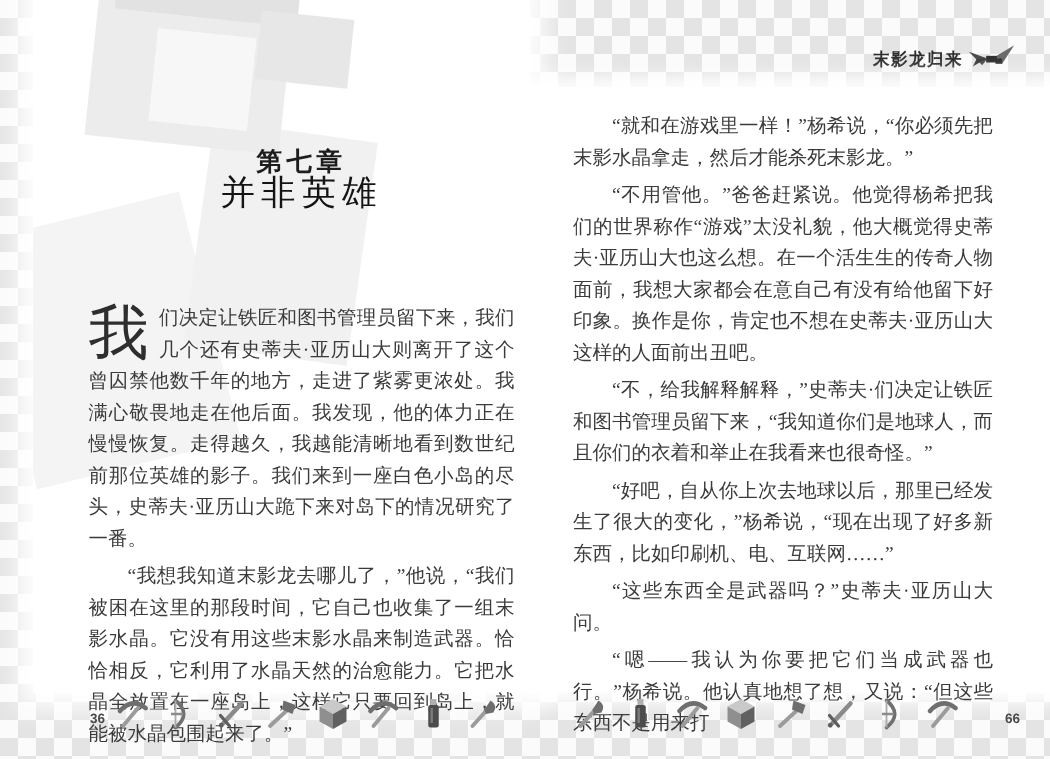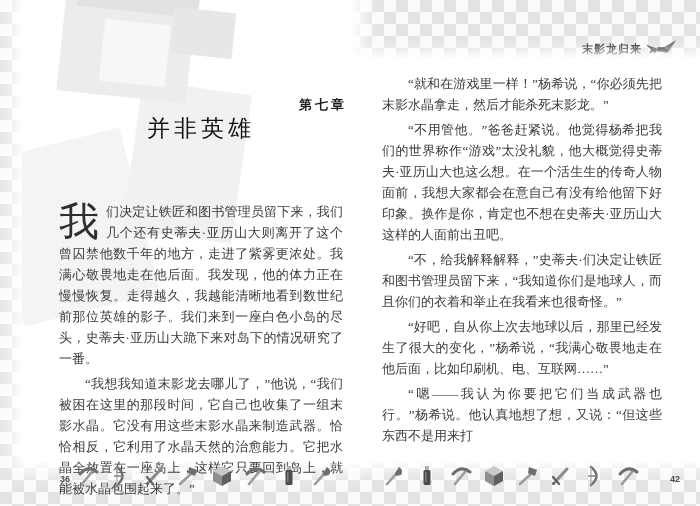--- a/index.html
+++ b/index.html
@@ -18,23 +18,23 @@
   
   .watermark{position:absolute;inset:0;overflow:hidden;pointer-events:none;}
   .wm{position:absolute;}
   .wm-hair{left:56px;top:-16px;width:122px;height:36px;background:#e2e2e2;transform:rotate(6deg);}
   .wm-head{left:40px;top:-10px;width:130px;height:115px;background:#ececec;transform:rotate(6deg);}
   .wm-face{left:80px;top:30px;width:66px;height:62px;background:#f7f7f7;transform:rotate(6deg);}
   .wm-shade{left:150px;top:18px;width:62px;height:46px;background:#e7e7e7;transform:rotate(6deg);}
   .wm-body{left:110px;top:95px;width:110px;height:150px;background:#f1f1f1;transform:rotate(8deg);}
   .wm-arm{left:-20px;top:150px;width:140px;height:170px;background:#f4f4f4;transform:rotate(-14deg);}
   
-  .chapter-num{position:absolute;left:55px;top:96px;width:292px;text-align:right;
+  .chapter-num{position:absolute;left:55px;top:96px;width:292px;text-align:center;
     font-family:"Liberation Sans","DejaVu Sans",sans-serif;font-weight:bold;
-    font-size:13px;letter-spacing:3px;color:#1d1d1d;}
+    font-size:17px;letter-spacing:3px;color:#1d1d1d;}
   .chapter-title{position:absolute;left:55px;top:113px;width:292px;text-align:center;
     font-family:"Liberation Sans","DejaVu Sans",sans-serif;font-weight:normal;
     font-size:23px;letter-spacing:4px;color:#141414;}
   
   .bodytext{position:absolute;font-size:13px;line-height:21px;color:#3b3b3b;
     text-align:justify;text-justify:inter-character;}
   .body-left{left:55px;top:197px;width:292px;}
   .body-right{left:378px;top:69px;width:288px;}
   .bodytext p{margin:4px;}
   .bodytext p.indent{text-indent:2em;}
@@ -42,21 +42,21 @@
   
   .pagenum{position:absolute;top:474px;font-family:"Liberation Sans","DejaVu Sans",sans-serif;
     font-weight:bold;font-size:9px;color:#4a4a4a;margin-left:20px;}
   .pagenum-left{left:40px;}
   .pagenum-right{left:650px;}
   .icon-strip{position:absolute;top:464px;display:flex;justify-content:space-between;align-items:center;}
   .icon-strip-left{left:76px;width:258px;}
   .icon-strip-right{left:382px;width:258px;}
   .mc-icon{width:24px;height:24px;}
   
-  .series-logo{position:absolute;left:582px;top:36px;display:flex;align-items:center;gap:3px;}
+  .series-logo{position:absolute;left:582px;top:26px;display:flex;align-items:center;gap:3px;}
   .series-logo-text{font-family:"Liberation Sans","DejaVu Sans",sans-serif;font-weight:bold;
     font-size:11px;letter-spacing:1px;color:#2d2d2d;transform:scaleY(1.05);}
   .dragon{width:32px;height:26px;}
   .defs{position:absolute;width:0;height:0;overflow:hidden;}
 </style>
 </head>
 <body>
 
 <svg class="defs" aria-hidden="true">
   <defs>
@@ -124,21 +124,22 @@
 
 <div class="bodytext body-left">
   <p><span class="dropcap">我</span><span>们决定让铁匠和图书管理员留下来，我们几个还有史蒂夫·亚历山大则离开了这个曾囚禁他数千年的地方，走进了紫雾更浓处。我满心敬畏地走在他后面。我发现，他的体力正在慢慢恢复。走得越久，我越能清晰地看到数世纪前那位英雄的影子。我们来到一座白色小岛的尽头，史蒂夫·亚历山大跪下来对岛下的情况研究了一番。</span></p>
   <p class="indent">“我想我知道末影龙去哪儿了，”他说，“我们被困在这里的那段时间，它自己也收集了一组末影水晶。它没有用这些末影水晶来制造武器。恰恰相反，它利用了水晶天然的治愈能力。它把水晶全放置在一座岛上，这样它只要回到岛上，就能被水晶包围起来了。”</p>
 </div>
 
 <div class="bodytext body-right">
   <p class="indent">“就和在游戏里一样！”杨希说，“你必须先把末影水晶拿走，然后才能杀死末影龙。”</p>
   <p class="indent">“不用管他。”爸爸赶紧说。他觉得杨希把我们的世界称作“游戏”太没礼貌，他大概觉得史蒂夫·亚历山大也这么想。在一个活生生的传奇人物面前，我想大家都会在意自己有没有给他留下好印象。换作是你，肯定也不想在史蒂夫·亚历山大这样的人面前出丑吧。</p>
   <p class="indent">“不，给我解释解释，”史蒂夫·们决定让铁匠和图书管理员留下来，“我知道你们是地球人，而且你们的衣着和举止在我看来也很奇怪。”</p>
-  <p class="indent">“好吧，自从你上次去地球以后，那里已经发生了很大的变化，”杨希说，“我满心敬畏地走在他后面，比如印刷机、电、互联网……”</p>
+  <p class="indent">“好吧，自从你上次去地球以后，那里已经发生了很大的变化，”杨希说，“现在出现了好多新东西，比如印刷机、电、互联网……”</p>
+  <p class="indent">“这些东西全是武器吗？”史蒂夫·亚历山大问。</p>
   <p class="indent">“嗯——我认为你要把它们当成武器也行。”杨希说。他认真地想了想，又说：“但这些东西不是用来打</p>
 </div>
 
 <div class="pagenum pagenum-left">36</div>
 <div class="icon-strip icon-strip-left">
     <svg viewBox="0 0 24 24" class="mc-icon">
       <use href="#icon-pickaxe"></use>
     </svg>
     <svg viewBox="0 0 24 24" class="mc-icon">
       <use href="#icon-bow"></use>
@@ -181,13 +182,13 @@
     <svg viewBox="0 0 24 24" class="mc-icon">
       <use href="#icon-sword"></use>
     </svg>
     <svg viewBox="0 0 24 24" class="mc-icon">
       <use href="#icon-bow"></use>
     </svg>
     <svg viewBox="0 0 24 24" class="mc-icon">
       <use href="#icon-pickaxe"></use>
     </svg>
   </div>
-<div class="pagenum pagenum-right">42</div>
+<div class="pagenum pagenum-right">66</div>
 
 </body></html>

